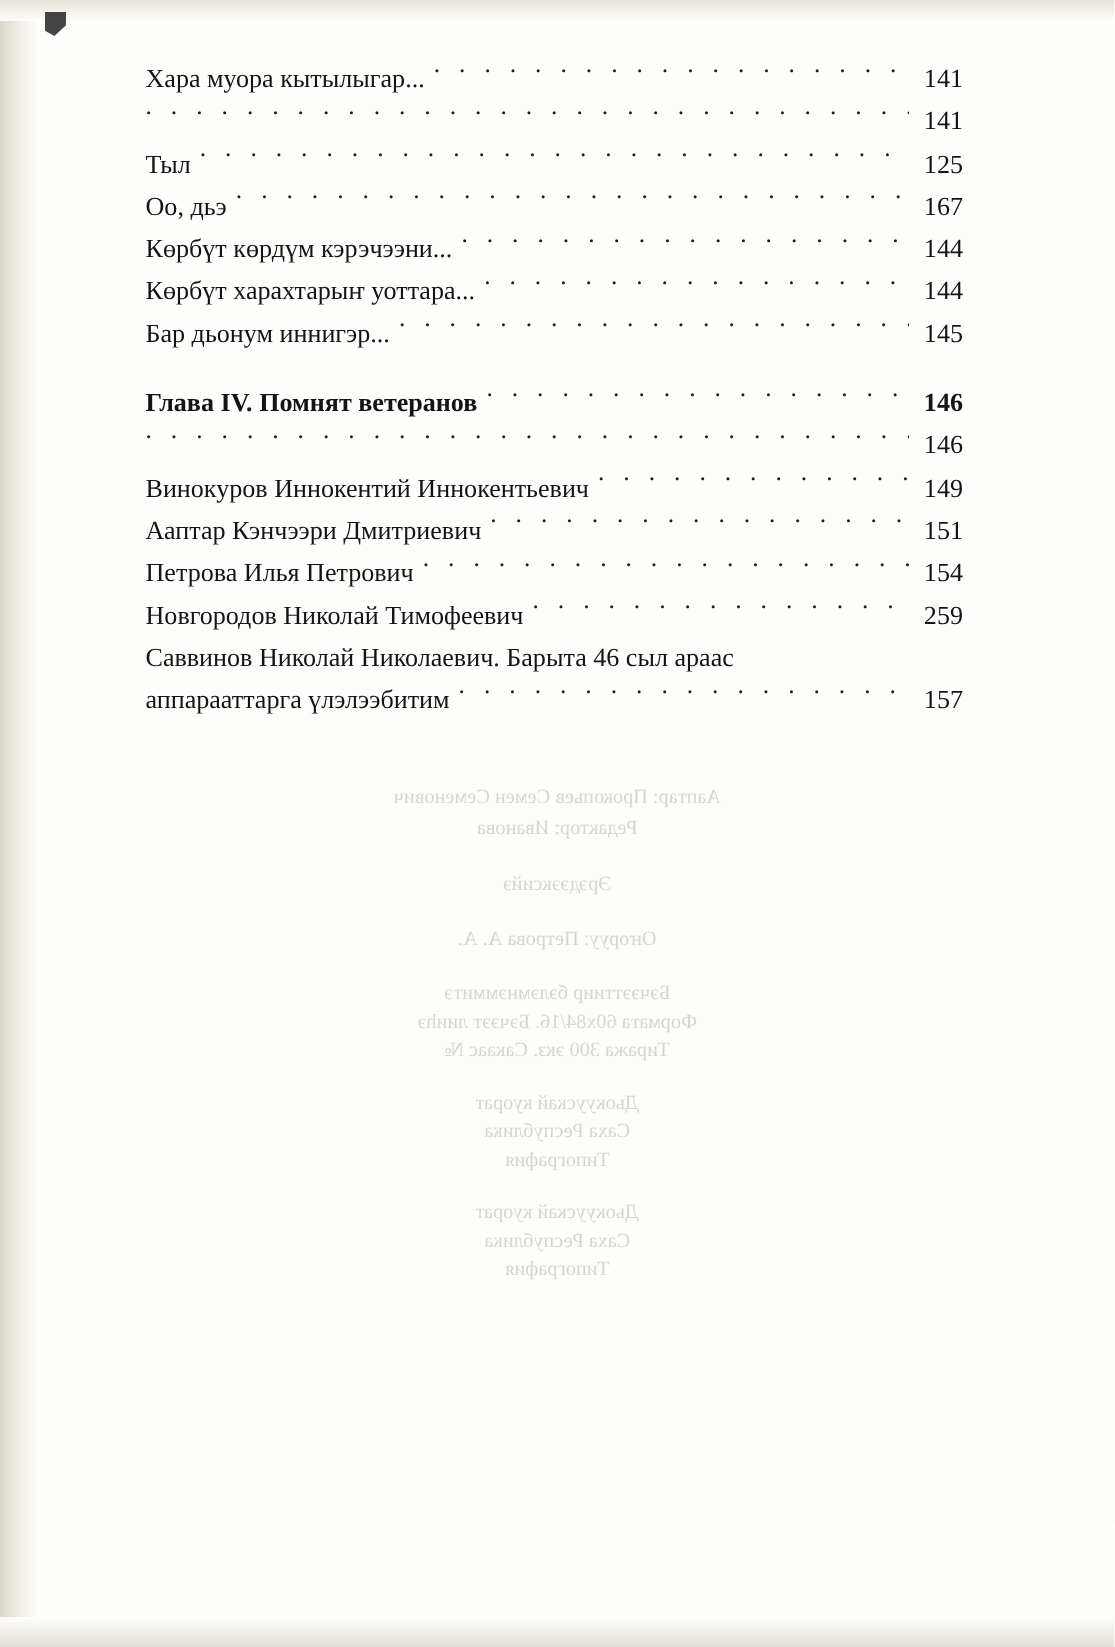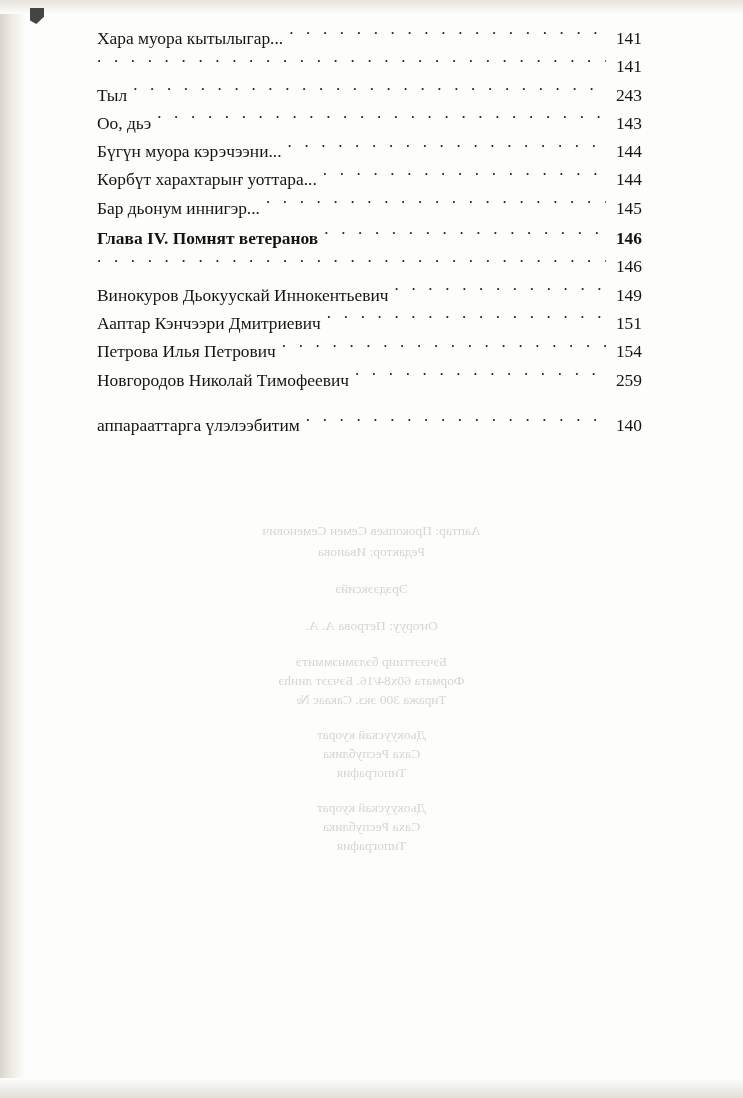--- a/index.html
+++ b/index.html
@@ -46,21 +46,21 @@
     width: 14px;
     height: 16px;
     background: #2b2b2b;
     opacity: .88;
     clip-path: polygon(0 0, 100% 0, 100% 55%, 45% 100%, 0 78%);
   }
 
   .toc {
     position: absolute;
     left: 97px;
-    top: 24px;
+    top: 38px;
     width: 545px;
   }
 
   .toc-row {
     display: flex;
     align-items: baseline;
     font-size: 17.4px;
     line-height: 28.3px;
     white-space: nowrap;
   }
@@ -88,21 +88,21 @@
     text-align: right;
     min-width: 34px;
     padding-left: 2px;
     font-family: Liberation Serif, serif;
   }
   .toc-row.bold .title,
   .toc-row.bold .page-num {
     font-weight: bold;
   }
   .toc-row.chapter {
-    margin-top: 2px;
+    margin-top: 18px;
   }
   .toc-row.continued {
     margin-top: 0;
   }
 
   
   .verso {
     position: absolute;
     left: 0;
     right: 0;
@@ -143,33 +143,33 @@
           <span>. . . . . . . . . . . . . . . . . . . . . . . . . . . . . . . . . . . . . . . . . . . . . . . . . . . . . .</span>
         </span>
       <span class="page-num">141</span>
     </div>
 
     <div class="toc-row">
       <span class="title">Тыл</span>
       <span class="leader">
           <span>. . . . . . . . . . . . . . . . . . . . . . . . . . . . . . . . . . . . . . . . . . . . . . . . . . . . . .</span>
         </span>
-      <span class="page-num">243</span>
+      <span class="page-num">125</span>
     </div>
 
     <div class="toc-row">
       <span class="title">Оо, дьэ</span>
       <span class="leader">
           <span>. . . . . . . . . . . . . . . . . . . . . . . . . . . . . . . . . . . . . . . . . . . . . . . . . . . . . .</span>
         </span>
-      <span class="page-num">143</span>
-    </div>
-
-    <div class="toc-row">
-      <span class="title">Бүгүн муора кэрэчээни...</span>
+      <span class="page-num">167</span>
+    </div>
+
+    <div class="toc-row">
+      <span class="title">Көрбүт көрдүм кэрэчээни...</span>
       <span class="leader">
           <span>. . . . . . . . . . . . . . . . . . . . . . . . . . . . . . . . . . . . . . . . . . . . . . . . . . . . . .</span>
         </span>
       <span class="page-num">144</span>
     </div>
 
     <div class="toc-row">
       <span class="title">Көрбүт харахтарыҥ уоттара...</span>
       <span class="leader">
           <span>. . . . . . . . . . . . . . . . . . . . . . . . . . . . . . . . . . . . . . . . . . . . . . . . . . . . . .</span>
@@ -194,21 +194,21 @@
     </div>
 
     <div class="toc-row">
       <span class="leader">
           <span>. . . . . . . . . . . . . . . . . . . . . . . . . . . . . . . . . . . . . . . . . . . . . . . . . . . . . .</span>
         </span>
       <span class="page-num">146</span>
     </div>
 
     <div class="toc-row">
-      <span class="title">Винокуров Дьокуускай Иннокентьевич</span>
+      <span class="title">Винокуров Иннокентий Иннокентьевич</span>
       <span class="leader">
           <span>. . . . . . . . . . . . . . . . . . . . . . . . . . . . . . . . . . . . . . . . . . . . . . . . . . . . . .</span>
         </span>
       <span class="page-num">149</span>
     </div>
 
     <div class="toc-row">
       <span class="title">Ааптар Кэнчээри Дмитриевич</span>
       <span class="leader">
           <span>. . . . . . . . . . . . . . . . . . . . . . . . . . . . . . . . . . . . . . . . . . . . . . . . . . . . . .</span>
@@ -226,29 +226,30 @@
 
     <div class="toc-row">
       <span class="title">Новгородов Николай  Тимофеевич</span>
       <span class="leader">
           <span>. . . . . . . . . . . . . . . . . . . . . . . . . . . . . . . . . . . . . . . . . . . . . . . . . . . . . .</span>
         </span>
       <span class="page-num">259</span>
     </div>
 
     <div class="toc-row no-leader">
+      <span class="title">Саввинов Николай Николаевич. Барыта 46 сыл араас</span>
       <span class="leader"></span>
     </div>
 
     <div class="toc-row continued">
       <span class="title">аппарааттарга үлэлээбитим</span>
       <span class="leader">
           <span>. . . . . . . . . . . . . . . . . . . . . . . . . . . . . . . . . . . . . . . . . . . . . . . . . . . . . .</span>
         </span>
-      <span class="page-num">140</span>
+      <span class="page-num">157</span>
     </div>
 
   </div>
 
   <div class="verso">
     <div class="blk">
       <div>Ааптар: Прокопьев Семен Семенович</div>
       <div>Редактор: Иванова</div>
     </div>
     <div class="blk">

